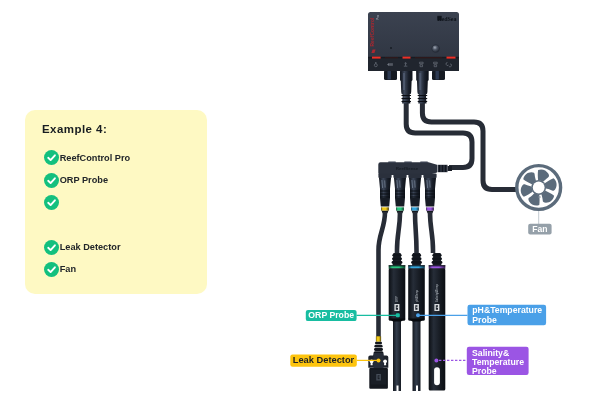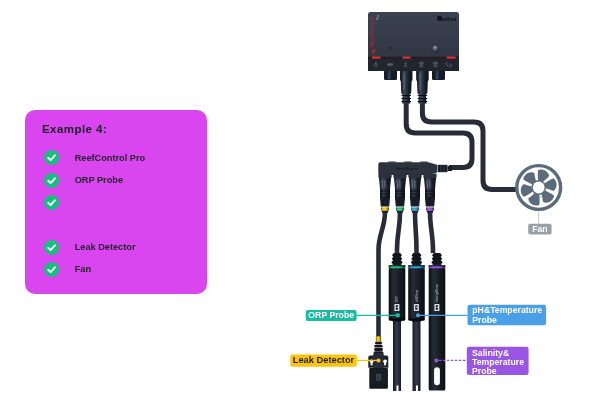--- a/index.html
+++ b/index.html
@@ -1,22 +1,22 @@
 <!DOCTYPE html>
 <html><head>
 <meta charset="utf-8">
 <style>
   html,body{margin:0;padding:0;}
   body{width:600px;height:400px;background:#ffffff;font-family:"Liberation Sans",sans-serif;overflow:hidden;position:relative;}
-  .card{position:absolute;left:25px;top:110px;width:182px;height:184px;background:#d946ef;border-radius:10px;}
+  .card{position:absolute;left:25px;top:110px;width:182px;height:184px;background:#fef9c3;border-radius:10px;}
   .card h3{margin:0;position:absolute;left:17px;top:13px;font-size:11.5px;font-weight:bold;color:#181d21;letter-spacing:0.45px;}
   .item{position:absolute;left:18.7px;height:15px;display:flex;align-items:center;}
   .item .ck{width:15px;height:15px;border-radius:50%;background:#13c07e;position:relative;flex:none;}
   .item .ck svg{position:absolute;left:0;top:0;}
-  .item .tx{font-size:9.2px;font-weight:bold;color:#22262a;margin-left:16px;white-space:nowrap;}
+  .item .tx{font-size:9.2px;font-weight:bold;color:#22262a;margin-left:1px;white-space:nowrap;}
 </style>
 </head>
 <body>
 <div class="card">
   <h3>Example 4:</h3>
   <div class="item" style="top:40.2px">
       <span class="ck">
         <svg width="15" height="15" viewBox="0 0 15 15">
           <path d="M4.2 7.8 L6.6 10.1 L10.9 5.3" stroke="#fff" stroke-width="1.9" fill="none" stroke-linecap="round" stroke-linejoin="round"></path>
         </svg>

